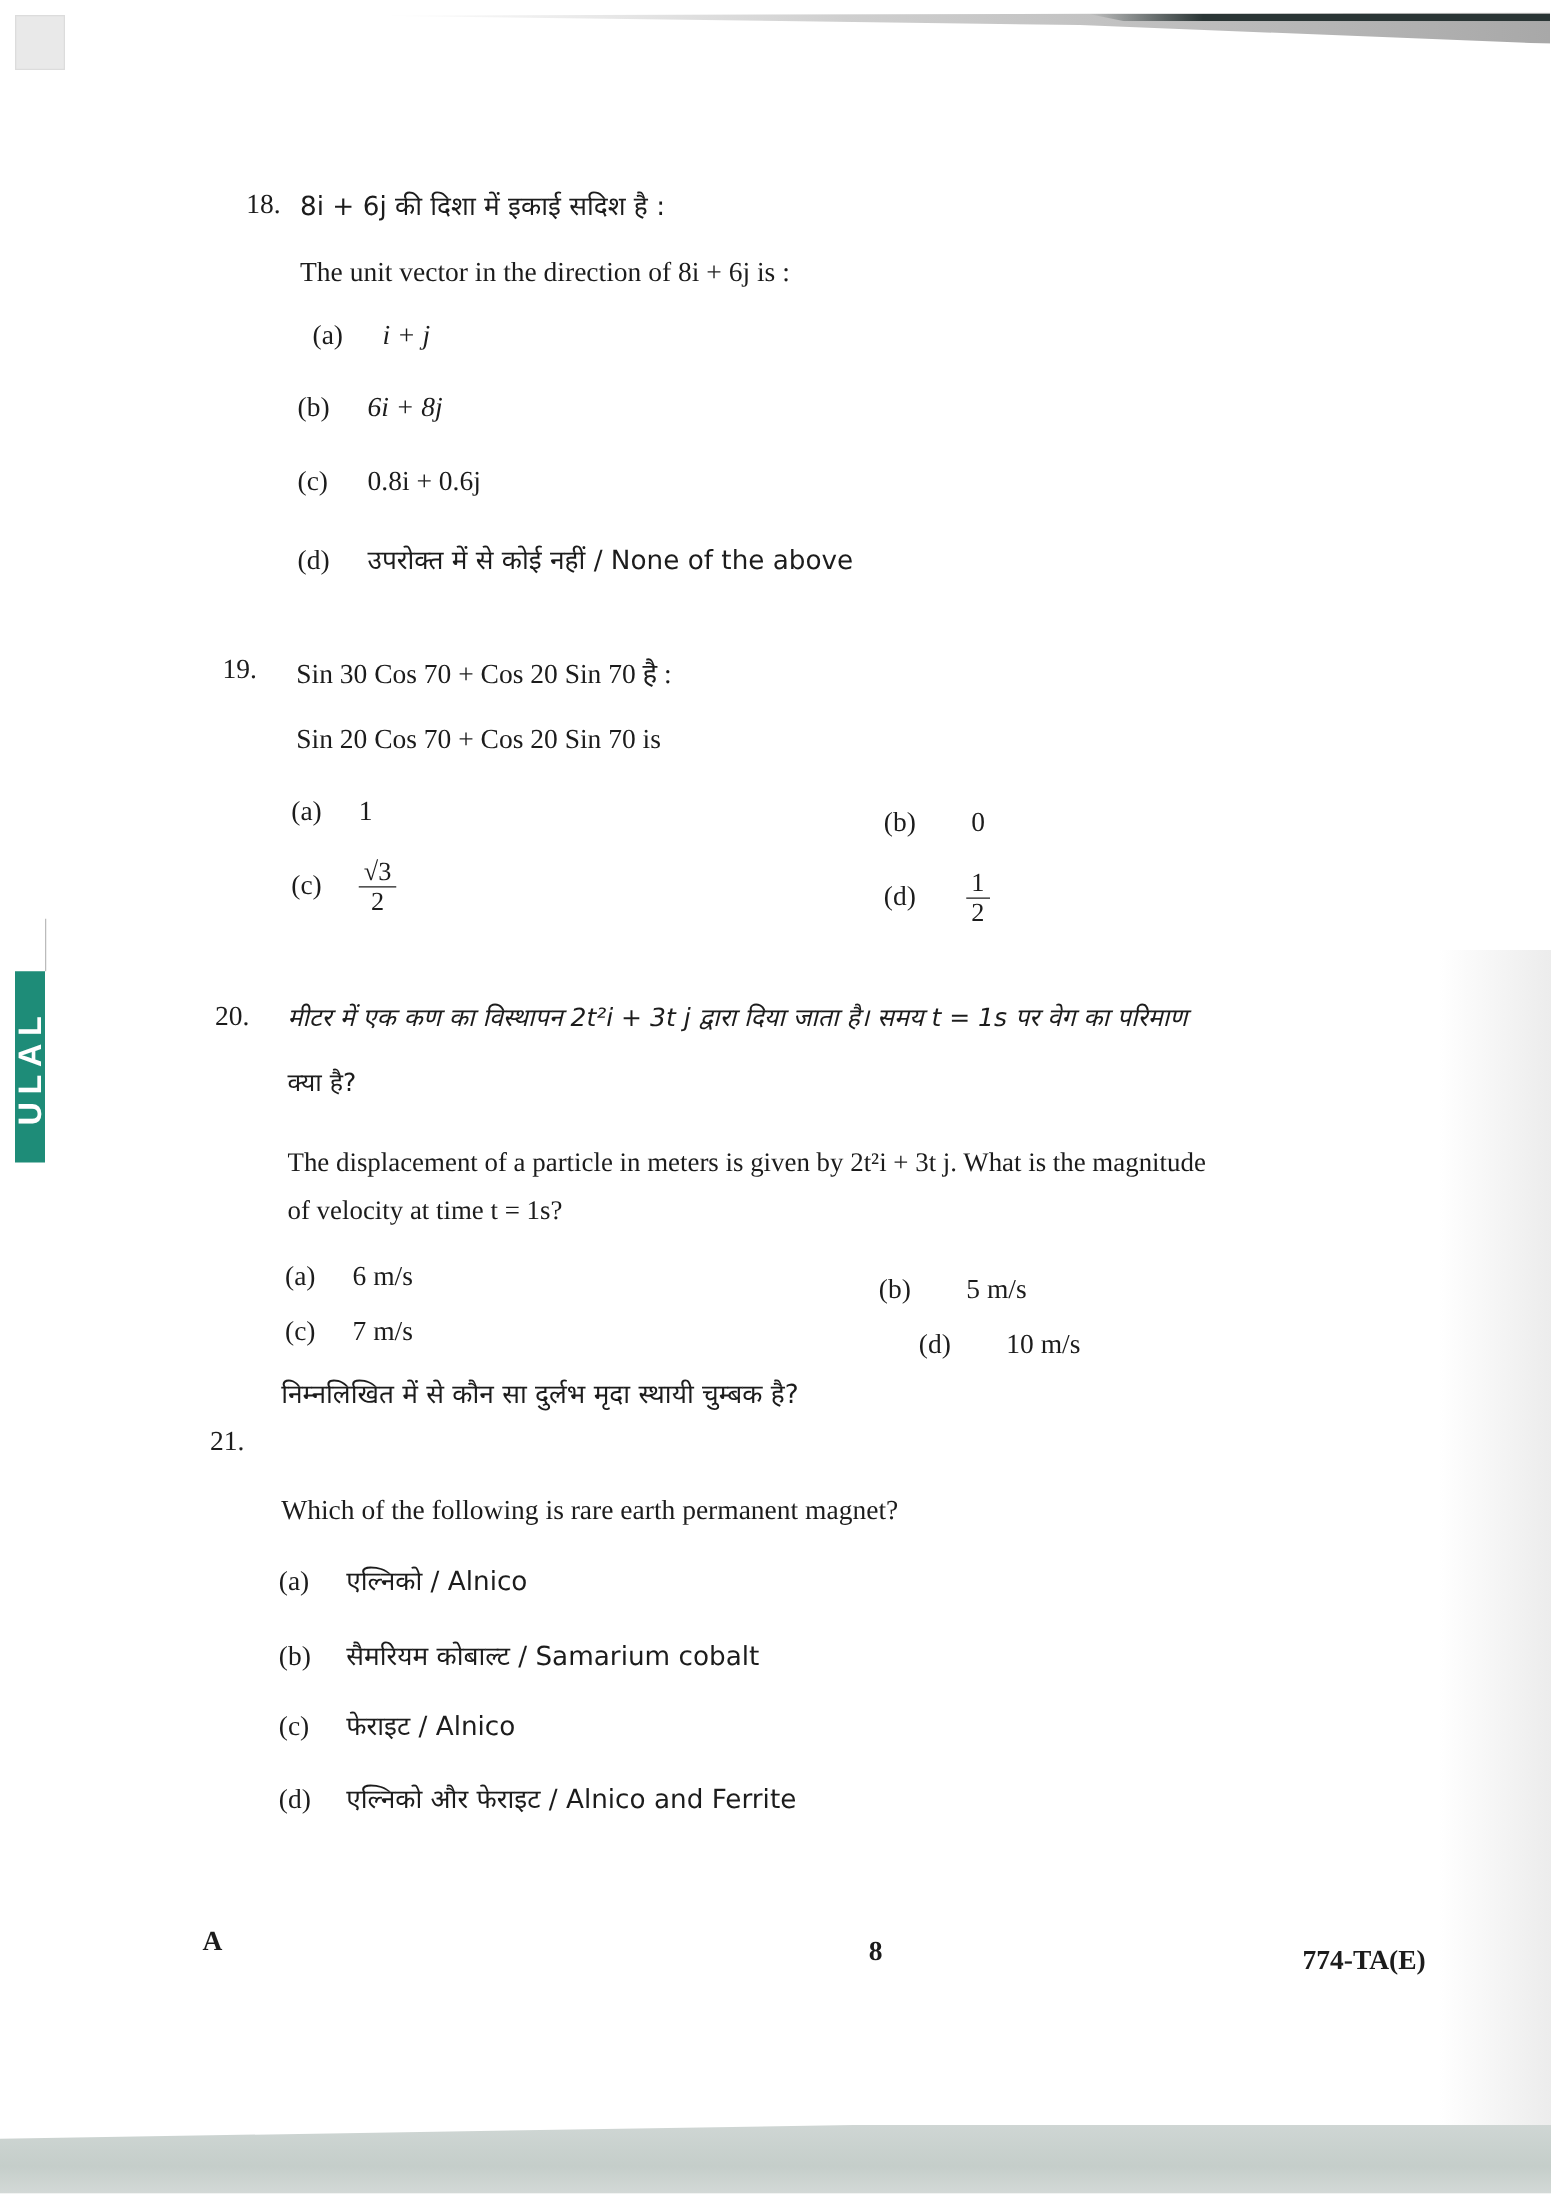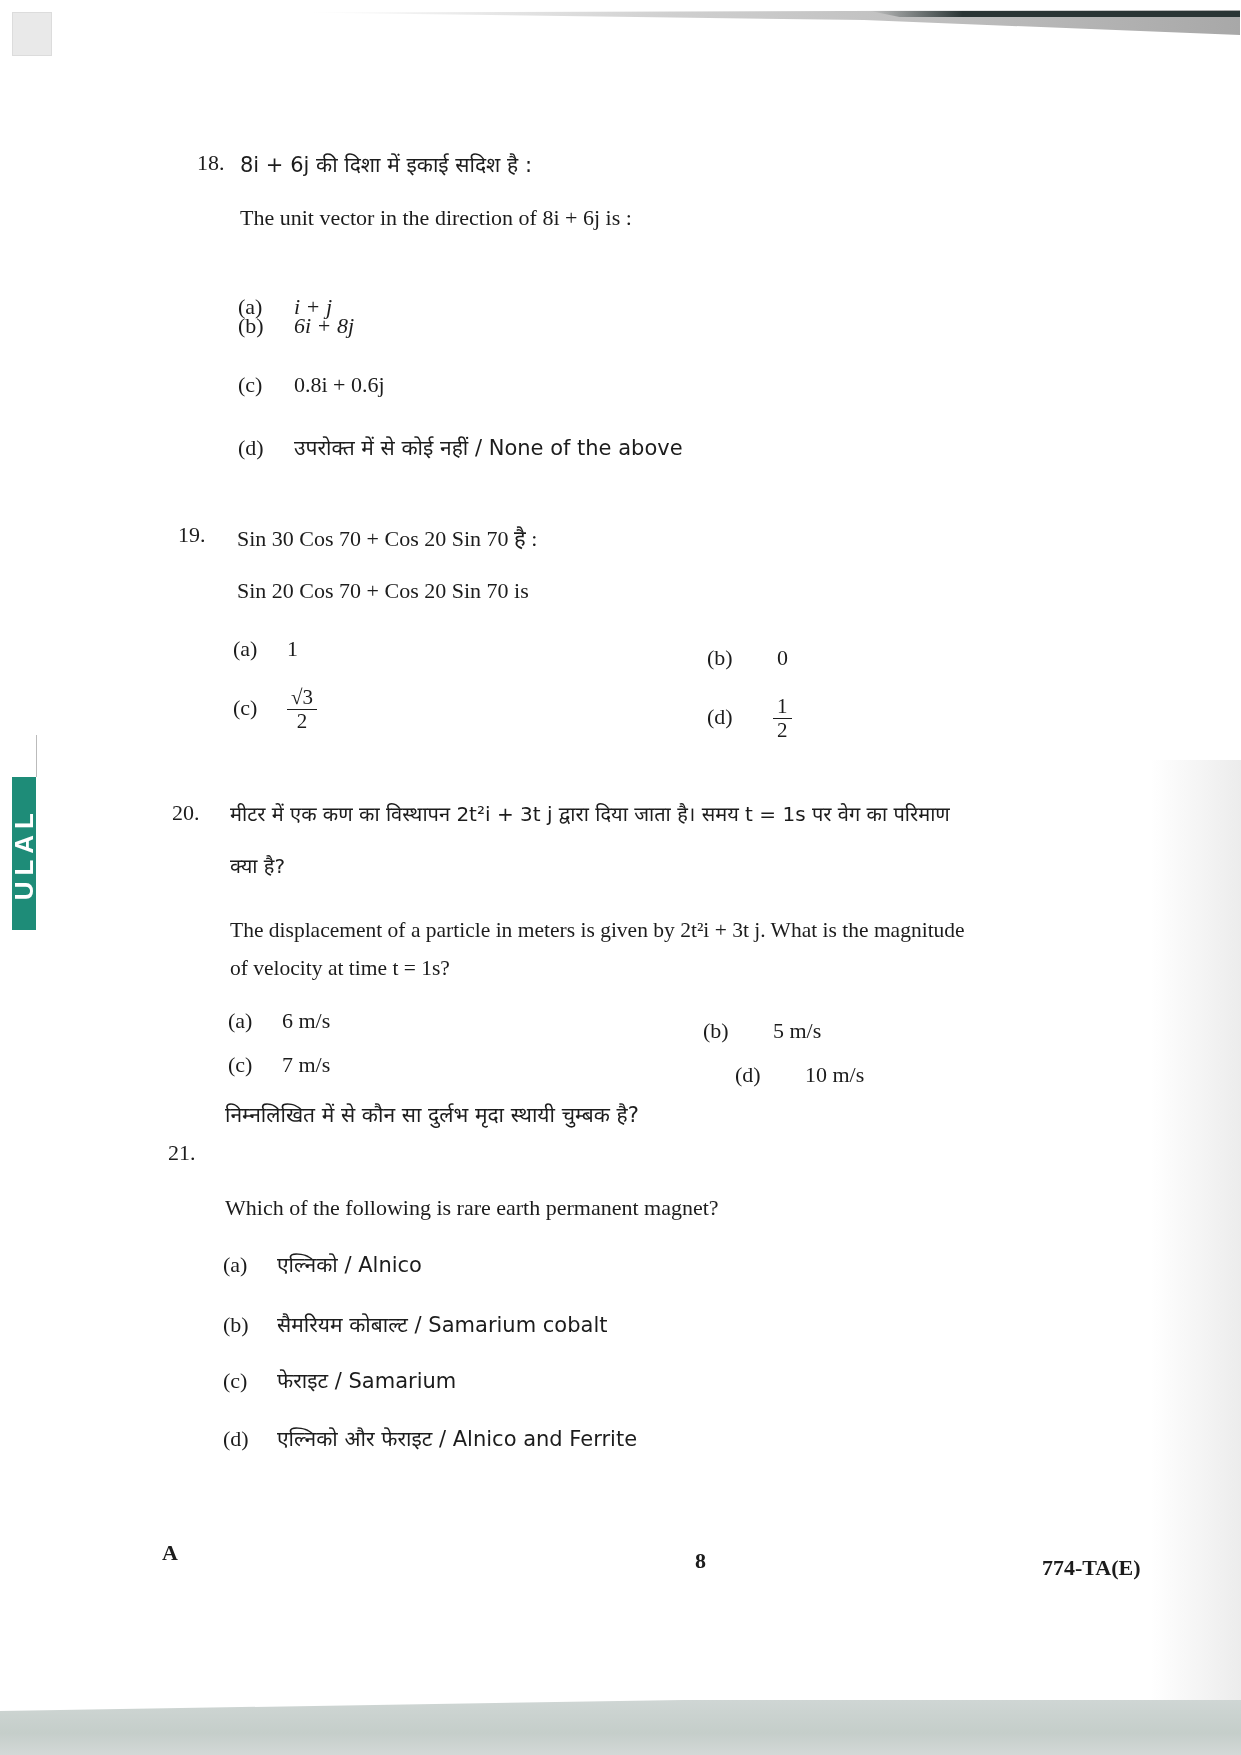--- a/index.html
+++ b/index.html
@@ -60,21 +60,21 @@
 <div class="bottom-band"></div>
 <div class="side-line"></div>
 <div class="side-tab">
     <span>ULAL</span>
   </div>
 
 <div>
   <div class="qnum" style="left:183px; top:150px;margin-left:14px;">18.</div>
   <div class="line hi" style="left:240px; top:150px;">8i + 6j की दिशा में इकाई सदिश है :</div>
   <div class="line" style="left:240px; top:205px;">The unit vector in the direction of 8i + 6j is :</div>
-  <div class="opt" style="left:238px; top:255px;margin-top:39px;"><span class="lbl">(a)</span><span class="m">i + j</span></div>
+  <div class="opt" style="left:250px; top:255px;"><span class="lbl">(a)</span><span class="m">i + j</span></div>
   <div class="opt" style="left:238px; top:313px;"><span class="lbl">(b)</span><span class="m">6i + 8j</span></div>
   <div class="opt" style="left:238px; top:372px;"><span class="lbl">(c)</span><span>0.8i + 0.6j</span></div>
   <div class="opt" style="left:238px; top:433px;"><span class="lbl">(d)</span><span class="hi">उपरोक्त में से कोई नहीं / None of the above</span></div>
 </div>
 
 <div>
   <div class="qnum" style="left:178px; top:522px;">19.</div>
   <div class="line" style="left:237px; top:522px;">Sin 30 Cos 70 + Cos 20 Sin 70 है :</div>
   <div class="line" style="left:237px; top:578px;">Sin 20 Cos 70 + Cos 20 Sin 70  is</div>
   <div class="opt" style="left:233px; top:636px;"><span class="lbl" style="width:54px">(a)</span><span>1</span></div>
@@ -84,35 +84,35 @@
         <span>2</span>
       </span></div>
   <div class="opt" style="left:707px; top:695px;"><span class="lbl" style="width:66px">(d)</span><span class="frac">
         <span class="num">1</span>
         <span>2</span>
       </span></div>
 </div>
 
 <div>
   <div class="qnum" style="left:172px; top:800px;">20.</div>
-  <div class="line hi" style="left:230px; top:800px; font-size:20px;">मीटर में एक कण का विस्थापन 2t²i + 3t j द्वारा दिया जाता है। समय t = 1s पर वेग का परिमाण</div>
+  <div class="line hi" style="left:230px; top:800px; font-size:20px;font-style:italic;">मीटर में एक कण का विस्थापन 2t²i + 3t j द्वारा दिया जाता है। समय t = 1s पर वेग का परिमाण</div>
   <div class="line hi" style="left:230px; top:852px; font-size:20px;">क्या है?</div>
   <div class="line" style="left:230px; top:918px; font-size:21.5px;">The displacement of a particle in meters is given by 2t²i + 3t j. What is the magnitude</div>
   <div class="line" style="left:230px; top:956px; font-size:21.5px;">of velocity at time t = 1s?</div>
   <div class="opt" style="left:228px; top:1008px;"><span class="lbl" style="width:54px">(a)</span><span>6 m/s</span></div>
   <div class="opt" style="left:703px; top:1018px;font-family:Liberation Serif, serif;"><span class="lbl" style="width:70px">(b)</span><span>5 m/s</span></div>
   <div class="opt" style="left:228px; top:1052px;"><span class="lbl" style="width:54px">(c)</span><span>7 m/s</span></div>
   <div class="opt" style="left:703px; top:1062px;margin-left:32px;"><span class="lbl" style="width:70px">(d)</span><span>10 m/s</span></div>
 </div>
 
 <div>
   <div class="qnum" style="left:168px; top:1140px;">21.</div>
   <div class="line hi" style="left:225px; top:1100px;">निम्नलिखित में से कौन सा दुर्लभ मृदा स्थायी चुम्बक है?</div>
   <div class="line" style="left:225px; top:1195px;">Which of the following is rare earth permanent magnet?</div>
   <div class="opt" style="left:223px; top:1250px;"><span class="lbl" style="width:54px">(a)</span><span class="hi">एल्निको / Alnico</span></div>
   <div class="opt" style="left:223px; top:1310px;"><span class="lbl" style="width:54px">(b)</span><span class="hi">सैमरियम कोबाल्ट / Samarium cobalt</span></div>
-  <div class="opt" style="left:223px; top:1366px;"><span class="lbl" style="width:54px">(c)</span><span class="hi">फेराइट / Samarium</span></div>
+  <div class="opt" style="left:223px; top:1366px;"><span class="lbl" style="width:54px">(c)</span><span class="hi">फेराइट / Alnico</span></div>
   <div class="opt" style="left:223px; top:1424px;"><span class="lbl" style="width:54px">(d)</span><span class="hi">एल्निको और फेराइट / Alnico and Ferrite</span></div>
 </div>
 
 <div class="footer" style="left:162px; top:1540px;">A</div>
 <div class="footer" style="left:695px; top:1548px;">8</div>
 <div class="footer" style="left:1042px; top:1555px;">774-TA(E)</div>
 
 </body></html>

